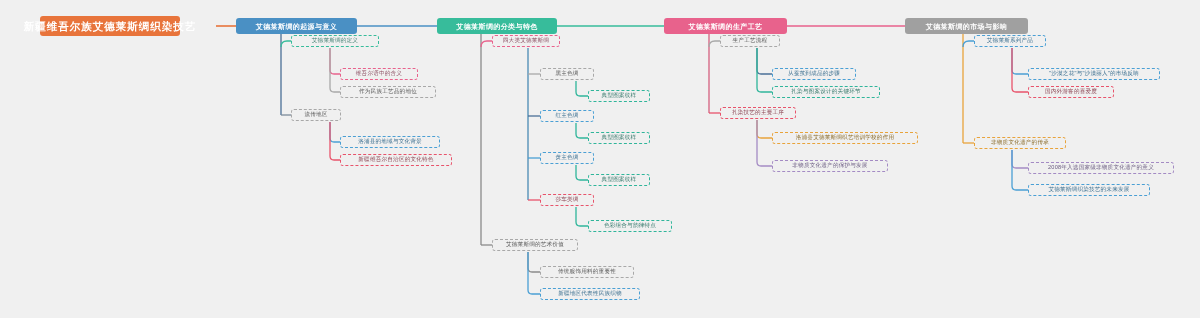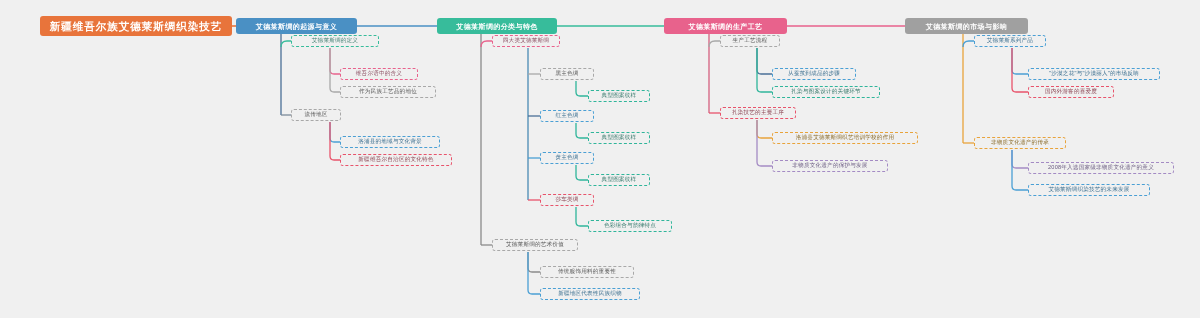--- a/index.html
+++ b/index.html
@@ -119,21 +119,21 @@
     <path d="M963,47 q0,-6 6,-6 L974,41" stroke="#4a9fd4" stroke-width="1.3" fill="none"></path>
     <path d="M963,143 L974,143" stroke="#e8a33b" stroke-width="1.3" fill="none"></path>
 
     <path d="M1012,48 L1012,70 q0,4 4,4 L1028,74" stroke="#4a9fd4" stroke-width="1.3" fill="none"></path>
     <path d="M1012,48 L1012,88 q0,4 4,4 L1028,92" stroke="#e8536b" stroke-width="1.3" fill="none"></path>
 
     <path d="M1012,150 L1012,164 q0,4 4,4 L1028,168" stroke="#a48bc4" stroke-width="1.3" fill="none"></path>
     <path d="M1012,150 L1012,186 q0,4 4,4 L1028,190" stroke="#4a9fd4" stroke-width="1.3" fill="none"></path>
   </svg>
 
-  <div class="node n-root" style="left:40px;top:16px;width:192px;height:20px;text-align:right;">新疆维吾尔族艾德莱斯绸织染技艺</div>
+  <div class="node n-root" style="left:40px;top:16px;width:140px;height:20px;text-align:right;">新疆维吾尔族艾德莱斯绸织染技艺</div>
 
   <div class="node n-l1 c-blue" style="left:236px;top:18px;width:121px;height:16px;">艾德莱斯绸的起源与意义</div>
   <div class="node n-l1 c-green" style="left:437px;top:18px;width:120px;height:16px;">艾德莱斯绸的分类与特色</div>
   <div class="node n-l1 c-pink" style="left:664px;top:18px;width:123px;height:16px;">艾德莱斯绸的生产工艺</div>
   <div class="node n-l1 c-gray" style="left:905px;top:18px;width:123px;height:16px;">艾德莱斯绸的市场与影响</div>
 
   <div class="node n-d d-green" style="left:291px;top:35px;width:88px;height:12px;">艾德莱斯绸的定义</div>
   <div class="node n-d d-pink" style="left:340px;top:68px;width:78px;height:12px;">维吾尔语中的含义</div>
   <div class="node n-d d-gray" style="left:340px;top:86px;width:96px;height:12px;">作为民族工艺品的地位</div>
 

